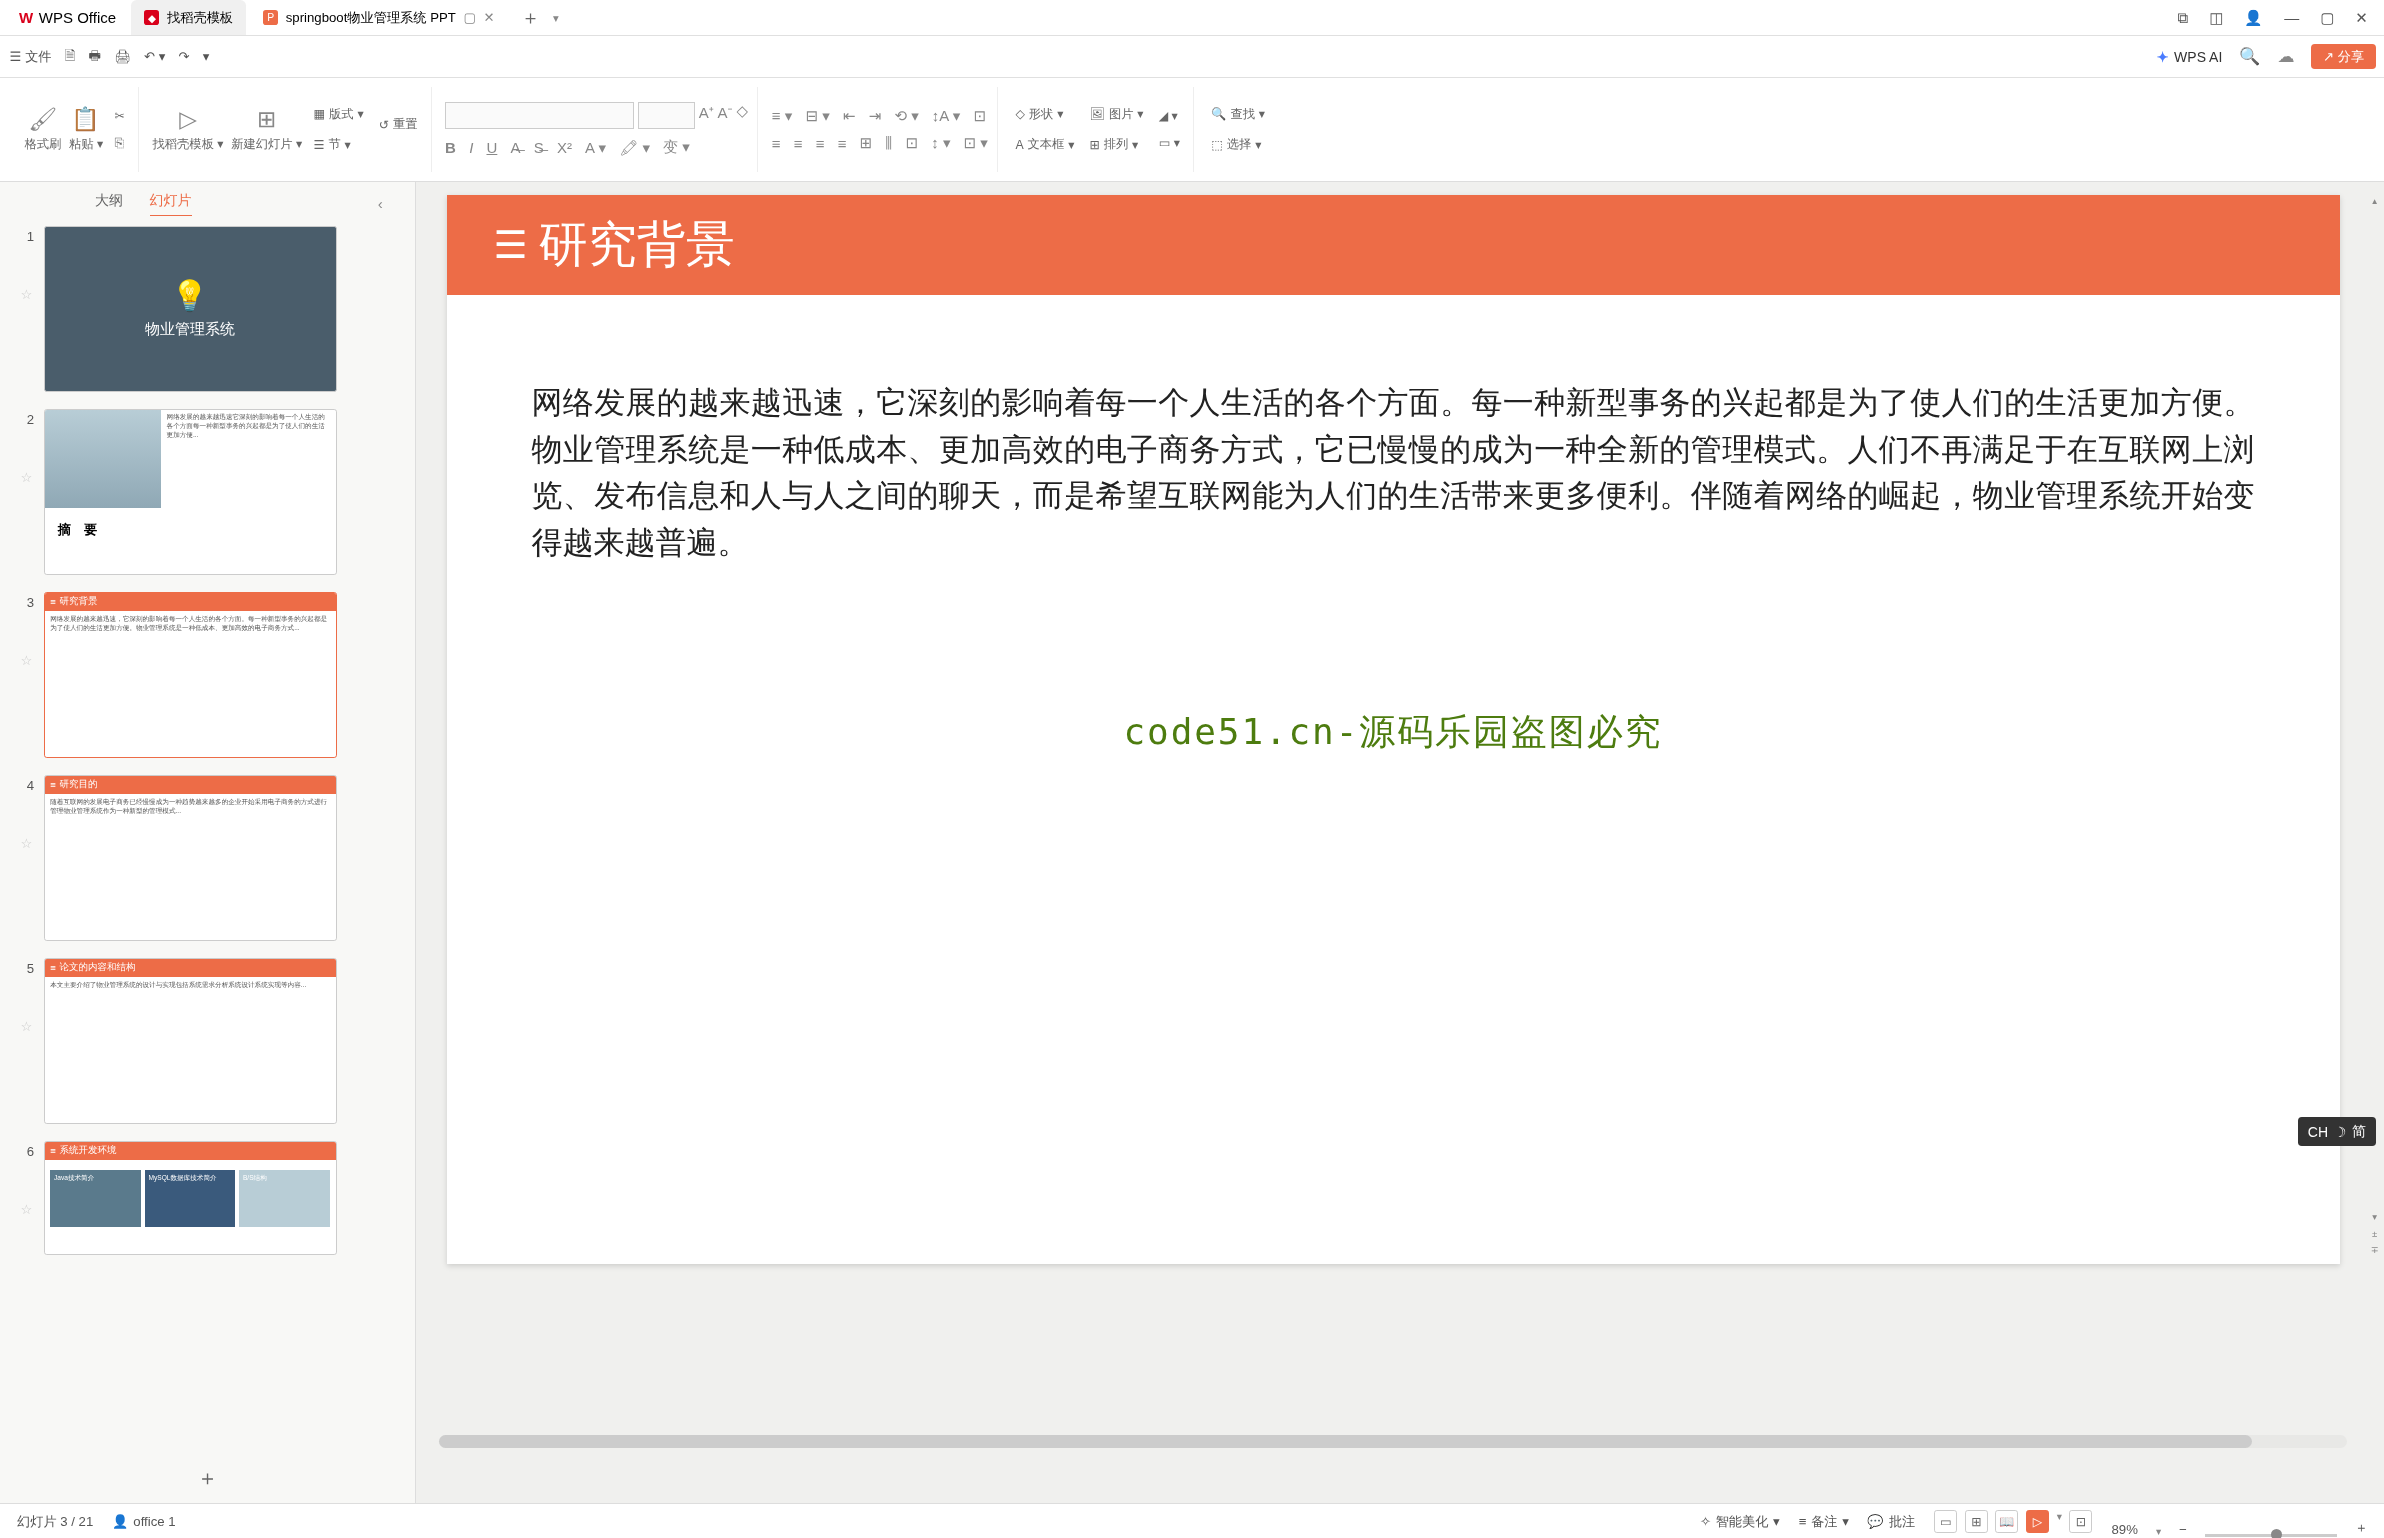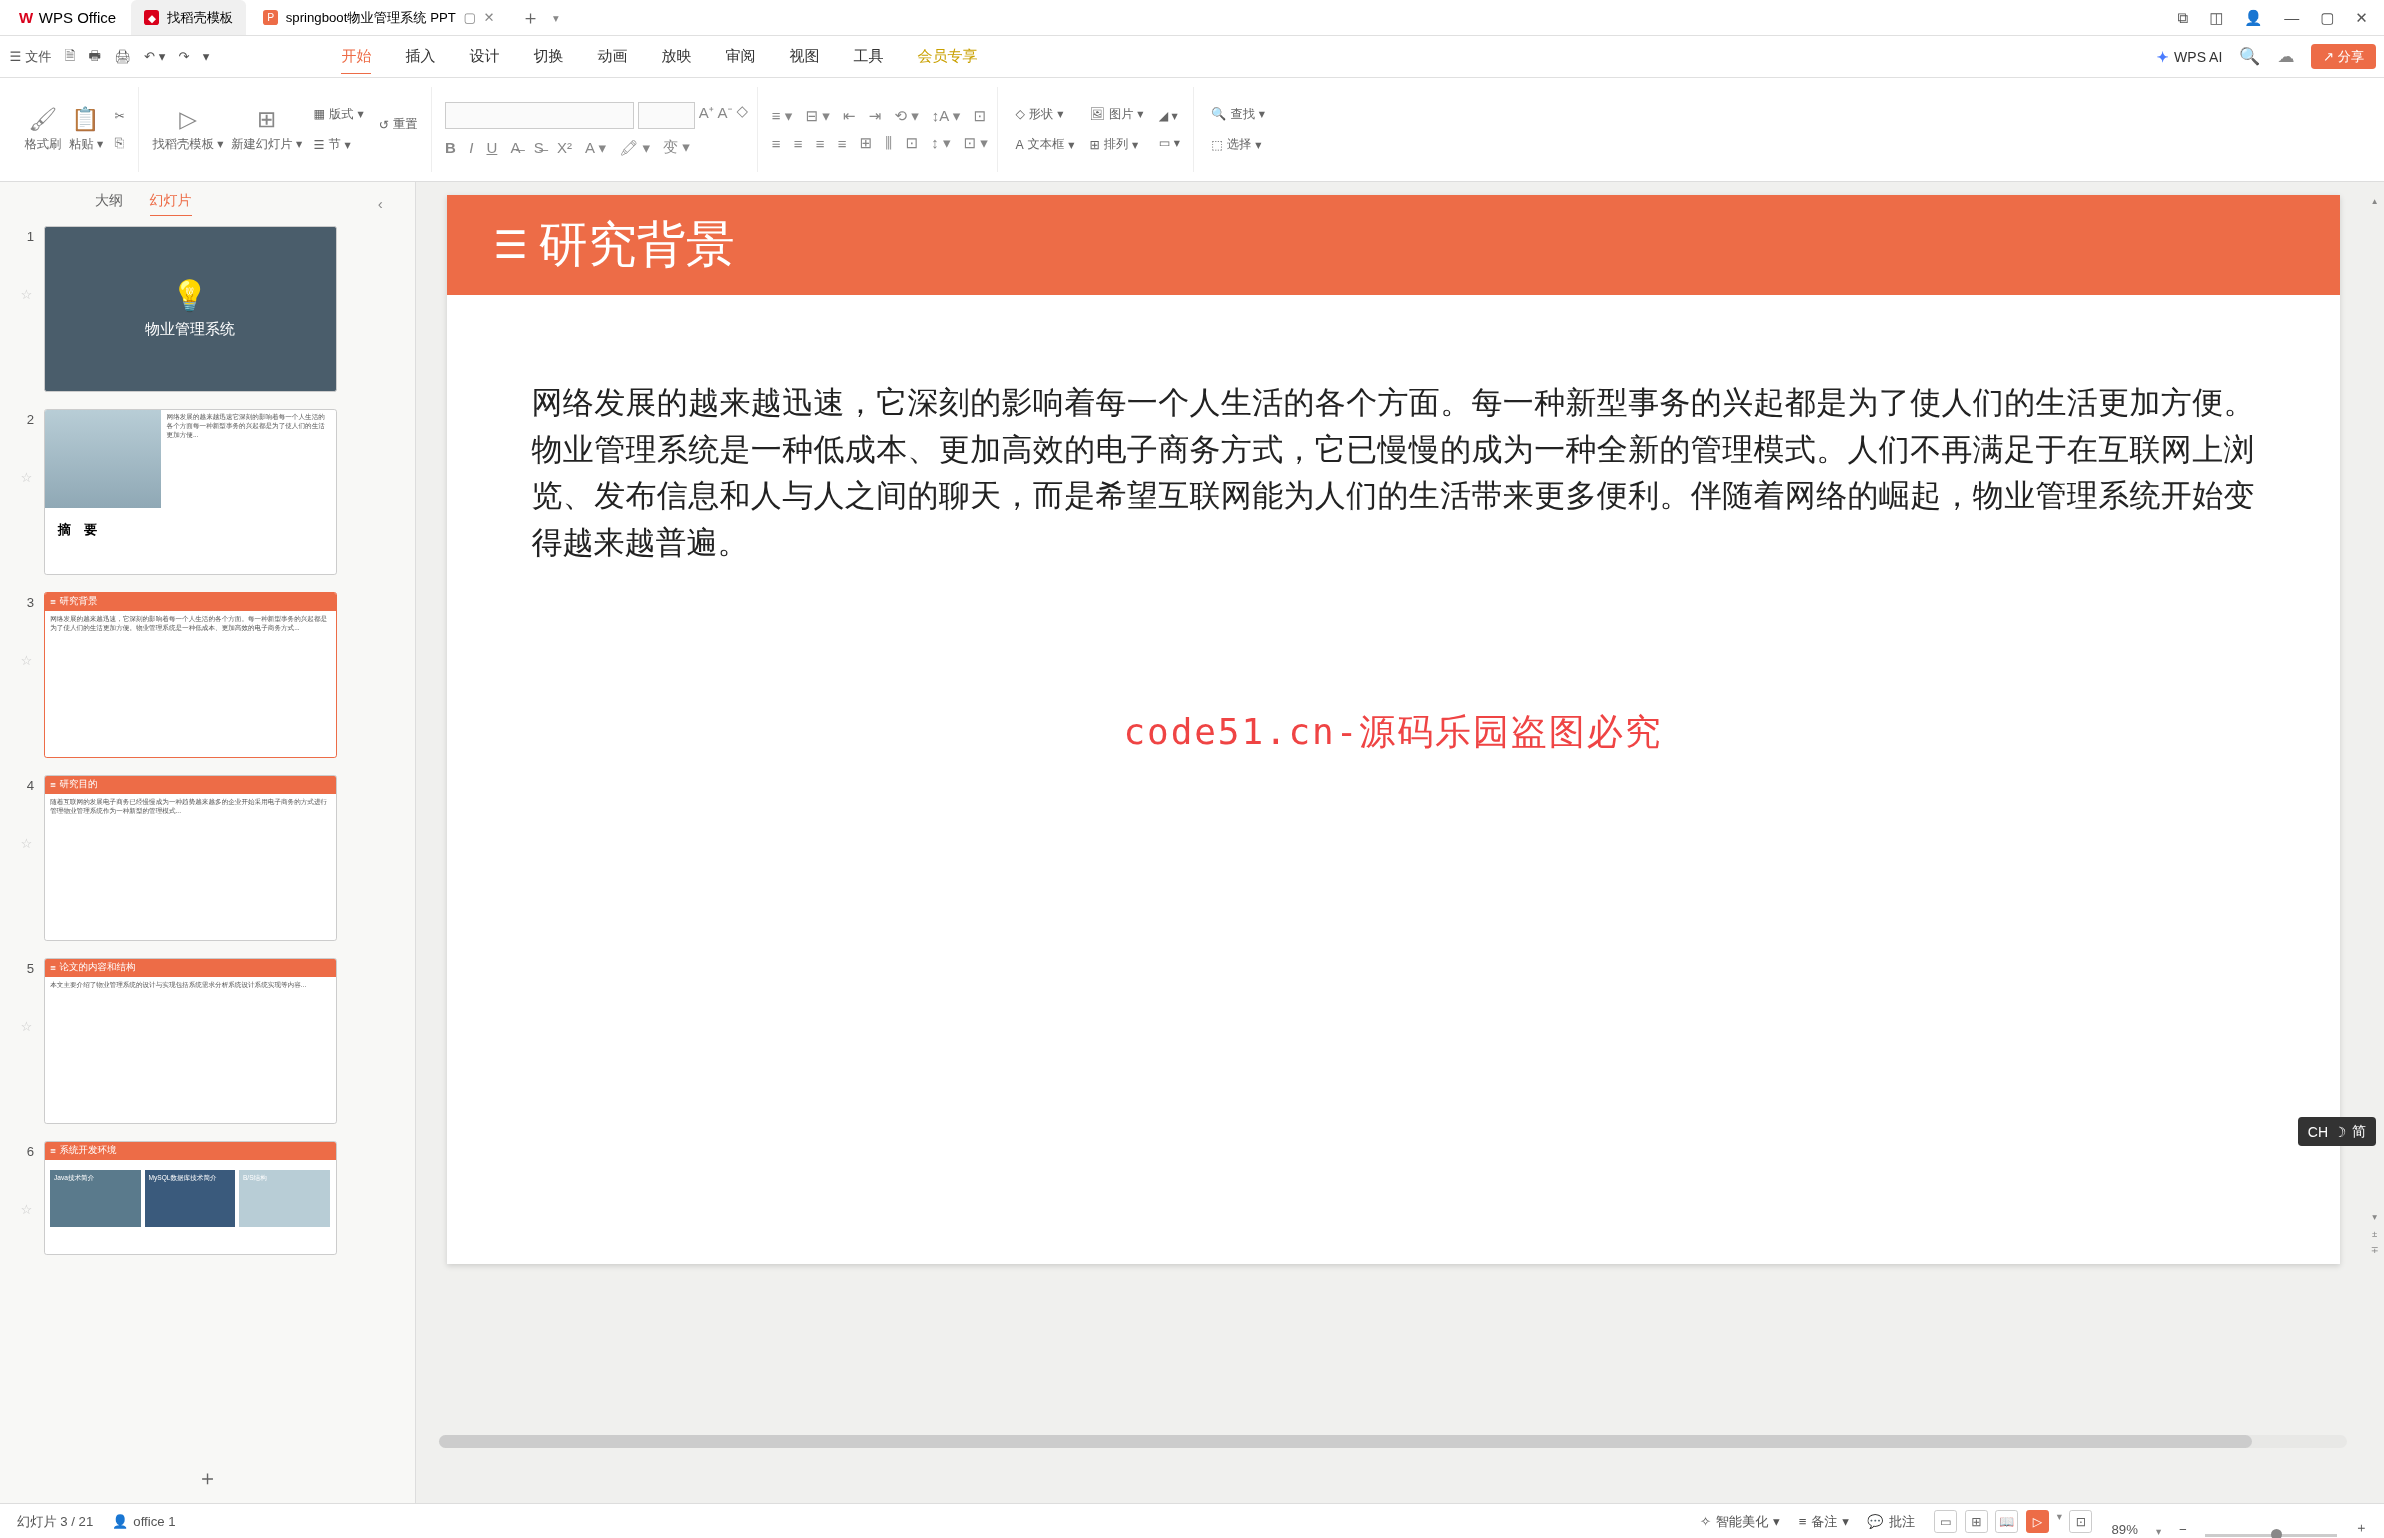--- a/index.html
+++ b/index.html
@@ -63,21 +63,21 @@
 .add-slide { text-align: center; padding: 11.4px; color: #666; font-size: 21px; cursor: pointer; }
 
 
 .editor { flex: 1; background: #f0f0ee; display: flex; flex-direction: column; position: relative; }
 .slide-canvas { flex: 1; display: flex; justify-content: center; padding: 13.2px 38px 0 23px; }
 .slide { width: 1893px; height: 1069px; background: #fff; box-shadow: 0 1.9px 5.7px rgba(0,0,0,0.15); }
 .slide-header { background: #ed6c47; color: #fff; padding: 17px 47px; display: flex; align-items: center; gap: 15px; }
 .slide-header-icon { font-size: 38px; letter-spacing: -3.8px; }
 .slide-header-title { font-size: 49px; font-weight: 500; }
 .slide-content { padding: 85px 85px 28px 85px; font-size: 31px; color: #222; line-height: 1.5; text-align: justify; }
-.watermark { text-align: center; color: #ef4444; font-size: 36px; font-family: monospace; margin-top: 114px; letter-spacing: 1.9px; }
+.watermark { text-align: center; color: #4d7c0f; font-size: 36px; font-family: monospace; margin-top: 114px; letter-spacing: 1.9px; }
 .notes-area { height: 51px; background: #fafaf8; border-top: 0.9px solid #ddd; padding: 13.2px 19px; color: #999; font-size: 15px; }
 .vscroll { position: absolute; right: 3.8px; top: 13.2px; width: 13.2px; height: 1060px; display: flex; flex-direction: column; align-items: center; gap: 5.7px; }
 .vscroll span { color: #888; font-size: 9.5px; cursor: pointer; }
 .hscroll-track { position: absolute; left: 23px; right: 38px; bottom: 55px; height: 13.2px; background: #e8e8e6; border-radius: 6.6px; }
 .hscroll-thumb { height: 100%; width: 95%; background: #ccc; border-radius: 6.6px; }
 
 
 .statusbar { height: 36px; background: #fff; border-top: 0.9px solid #ddd; display: flex; align-items: center; padding: 0 17px; font-size: 13.2px; color: #555; }
 .status-left { display: flex; align-items: center; gap: 19px; }
 .status-right { margin-left: auto; display: flex; align-items: center; gap: 19px; }
@@ -124,32 +124,20 @@
 
 <div class="menubar">
   <div class="qat">
     <span class="qat-item">☰ <span>文件</span></span>
     <span class="qat-item">🗎</span>
     <span class="qat-item">🖶</span>
     <span class="qat-item">🖨</span>
     <span class="qat-item">↶ ▾</span>
     <span class="qat-item">↷</span>
     <span class="qat-item">▾</span>
-  </div>
-  <div class="menu-tabs">
-    <span class="menu-tab active">开始</span>
-    <span class="menu-tab">插入</span>
-    <span class="menu-tab">设计</span>
-    <span class="menu-tab">切换</span>
-    <span class="menu-tab">动画</span>
-    <span class="menu-tab">放映</span>
-    <span class="menu-tab">审阅</span>
-    <span class="menu-tab">视图</span>
-    <span class="menu-tab">工具</span>
-    <span class="menu-tab vip">会员专享</span>
   </div>
   <div class="menubar-right">
     <div class="wps-ai">
       <span class="wps-ai-icon">✦</span>
       <span>WPS AI</span>
     </div>
     <span style="color:#555;font-size:17px">🔍</span>
     <span style="color:#888;font-size:17px">☁</span>
     <div class="share-btn">
       <span>↗</span>

